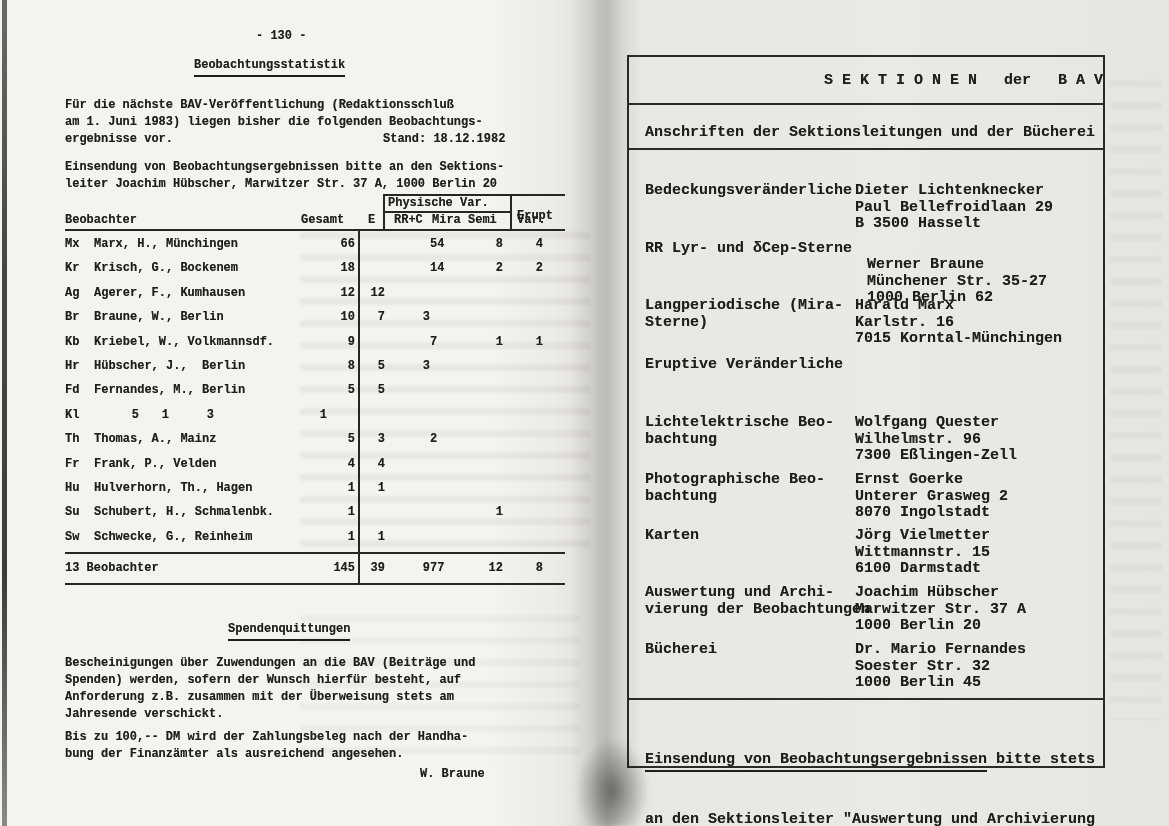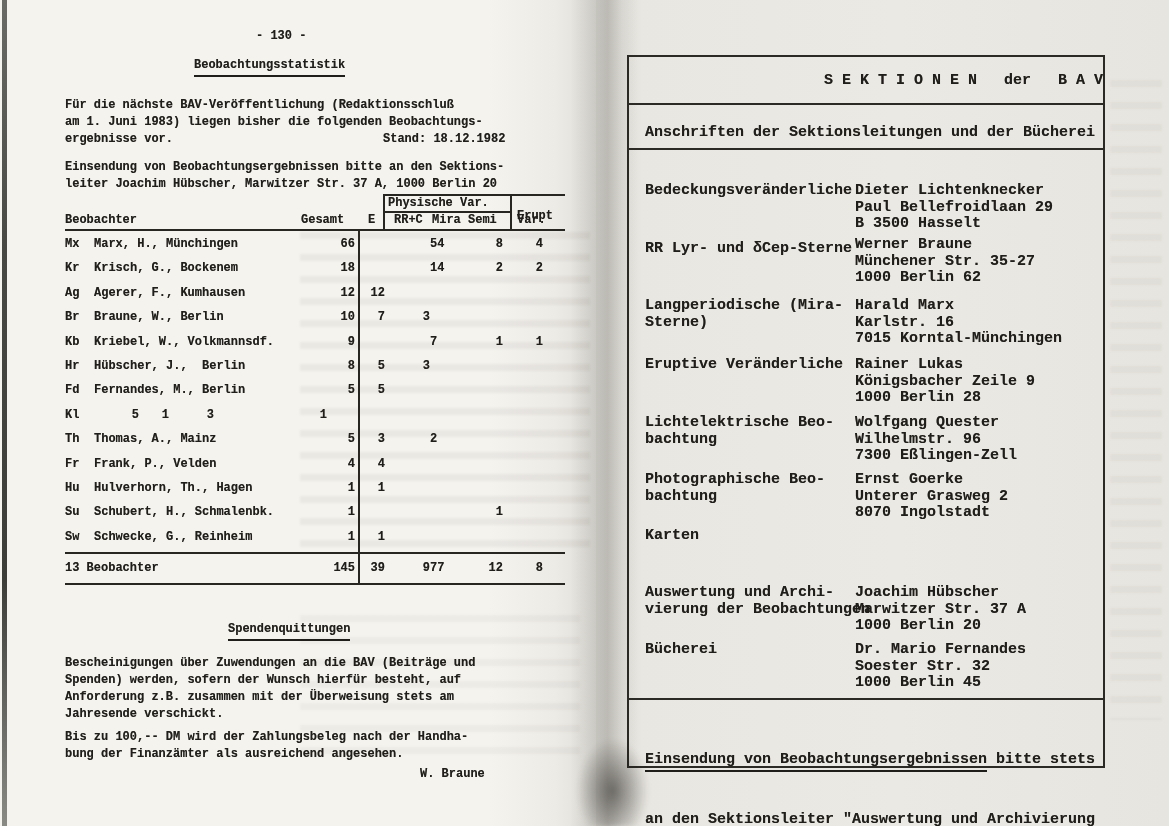--- a/index.html
+++ b/index.html
@@ -125,35 +125,35 @@
     <div class="inner">
       <div class="box-title">S E K T I O N E N   der   B A V</div>
       <div class="box-div" style="top:46px;"></div>
       <div class="abs rp" style="left:16px;top:68px;">Anschriften der Sektionsleitungen und der Bücherei</div>
       <div class="box-div" style="top:91px;"></div>
 
       <div class="sec-label" style="top:126px;"><div>Bedeckungsveränderliche</div><div></div></div>
       <div class="sec-addr" style="top:126px;"><div>Dieter Lichtenknecker</div><div>Paul Bellefroidlaan 29</div><div>B 3500 Hasselt</div></div>
 
       <div class="sec-label" style="top:184px;"><div>RR Lyr- und δCep-Sterne</div><div></div></div>
-      <div class="sec-addr" style="top:180px;"><div>Werner Braune</div><div>Münchener Str. 35-27</div><div>1000 Berlin 62</div></div>
+      <div class="sec-addr" style="top:200px;margin-left:12px;"><div>Werner Braune</div><div>Münchener Str. 35-27</div><div>1000 Berlin 62</div></div>
 
       <div class="sec-label" style="top:241px;"><div>Langperiodische (Mira-</div><div>Sterne)</div></div>
       <div class="sec-addr" style="top:241px;"><div>Harald Marx</div><div>Karlstr. 16</div><div>7015 Korntal-Münchingen</div></div>
 
       <div class="sec-label" style="top:300px;"><div>Eruptive Veränderliche</div><div></div></div>
-      <div class="sec-addr" style="top:300px;"><div>Rainer Lukas</div><div>Königsbacher Zeile 9</div><div>1000 Berlin 28</div></div>
 
       <div class="sec-label" style="top:358px;"><div>Lichtelektrische Beo-</div><div>bachtung</div></div>
       <div class="sec-addr" style="top:358px;"><div>Wolfgang Quester</div><div>Wilhelmstr. 96</div><div>7300 Eßlingen-Zell</div></div>
 
       <div class="sec-label" style="top:415px;"><div>Photographische Beo-</div><div>bachtung</div></div>
       <div class="sec-addr" style="top:415px;"><div>Ernst Goerke</div><div>Unterer Grasweg 2</div><div>8070 Ingolstadt</div></div>
 
       <div class="sec-label" style="top:471px;"><div>Karten</div><div></div></div>
+      <div class="sec-addr" style="top:471px;"><div>Jörg Vielmetter</div><div>Wittmannstr. 15</div><div>6100 Darmstadt</div></div>
 
       <div class="sec-label" style="top:528px;"><div>Auswertung und Archi-</div><div>vierung der Beobachtungen</div></div>
       <div class="sec-addr" style="top:528px;"><div>Joachim Hübscher</div><div>Marwitzer Str. 37 A</div><div>1000 Berlin 20</div></div>
 
       <div class="sec-label" style="top:585px;"><div>Bücherei</div><div></div></div>
       <div class="sec-addr" style="top:585px;"><div>Dr. Mario Fernandes</div><div>Soester Str. 32</div><div>1000 Berlin 45</div></div>
 
       <div class="box-div" style="top:641px;"></div>
       <div class="footer-text rp" style="top:655px;">
         <div><span class="ul">Einsendung von Beobachtungsergebnissen</span><span> bitte stets</span></div>

